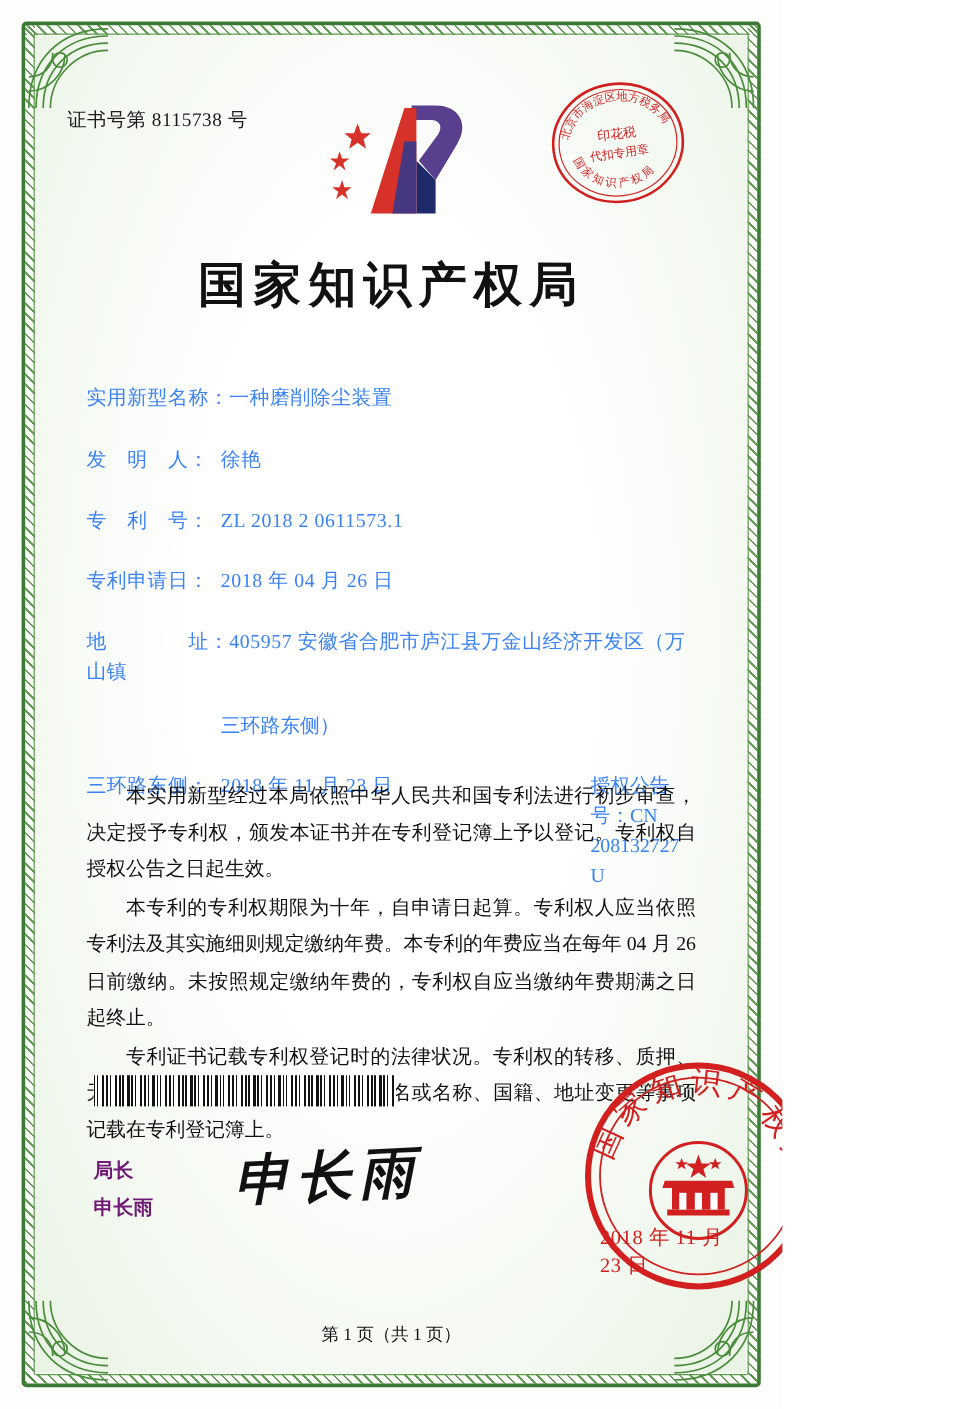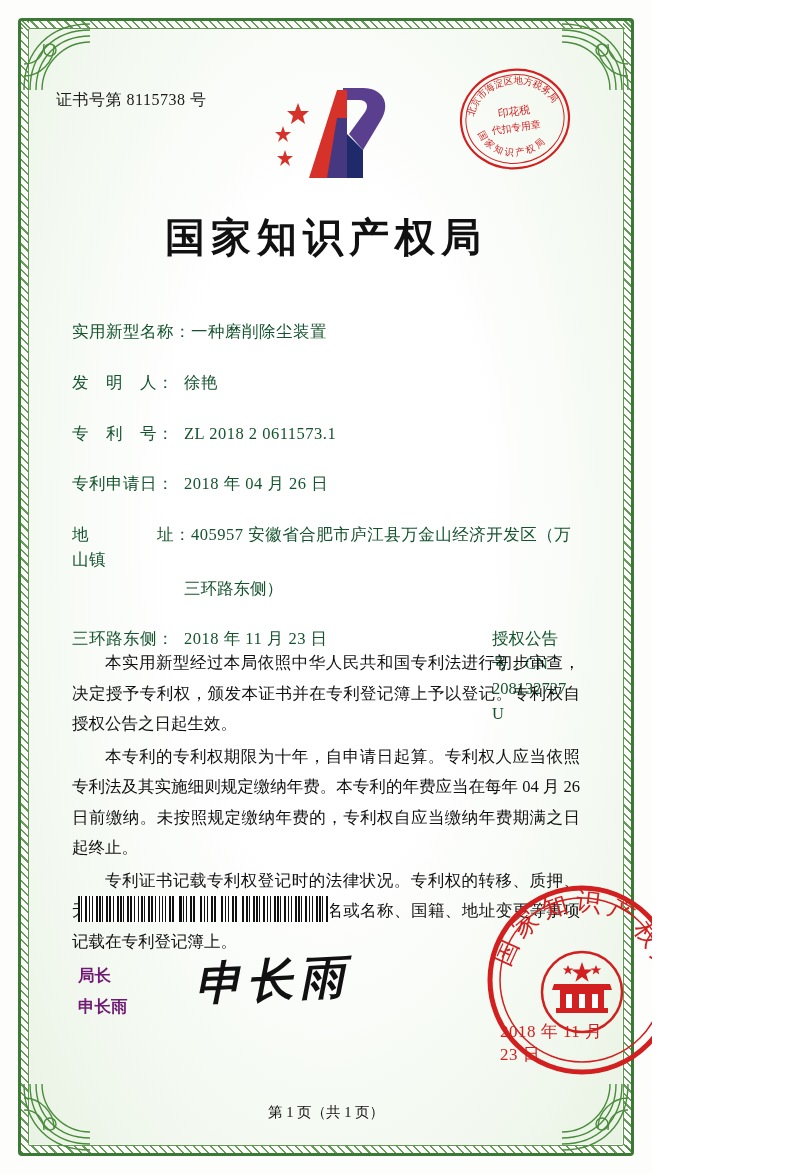--- a/index.html
+++ b/index.html
@@ -98,37 +98,37 @@
     font-family: "DejaVu Serif", "Liberation Serif", serif;
   }
   .fields {
     position: absolute;
     left: 42px;
     right: 40px;
     top: 290px;
   }
   .field {
     font-size: 16.5px;
-    color: #14532d;
+    color: #3b82f6;
     margin-bottom: 26px;
     line-height: 1.5;
     position: relative;
   }
   .field .label {
     display: inline-block;
     min-width: 112px;
     letter-spacing: 0.5px;
   }
   .field .value {
     letter-spacing: 0.5px;
   }
   .field .cont {
     display: block;
     margin-left: 112px;
-    margin-top: 4px;
+    margin-top: 20px;
   }
   .field.pubrow .right {
     position: absolute;
     left: 420px;
     top: 0;
   }
   .paras {
     position: absolute;
     left: 42px;
     right: 42px;

